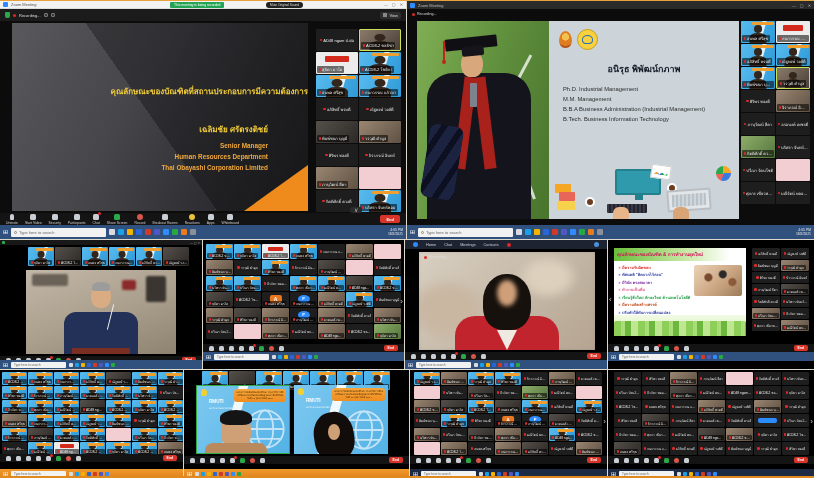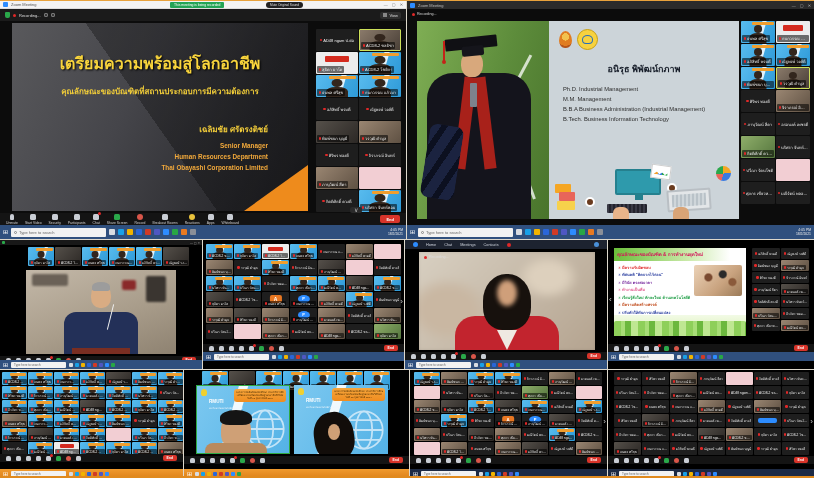--- a/index.html
+++ b/index.html
@@ -86,21 +86,21 @@
   .nm{font-size:3.2px;color:#eee;white-space:nowrap;overflow:hidden;text-overflow:ellipsis;max-width:30px;}
   .t-dark .tlabel{inset:0;background:none;justify-content:center;max-width:100%;}
   .scr{position:absolute;color:#c8c8c8;font-size:8px;line-height:1;z-index:5;}
   .collapse{position:absolute;color:#bbb;font-size:6px;line-height:1;background:#2a2a2a;padding:0 4px;border-radius:2px;}
 
   
   .stage{position:absolute;left:0;right:0;background:#0c0c0c;}
   .slide1{position:absolute;left:12px;top:2px;width:296px;height:188px;background:linear-gradient(115deg,#59595c 0%,#45454a 40%,#303034 70%,#202024 100%);overflow:hidden;}
   .slide1::before{content:"";position:absolute;inset:0;background:linear-gradient(55deg,transparent 48%,rgba(0,0,0,.30) 48%);}
   .s1title{position:absolute;top:28px;left:0;right:0;text-align:center;font-size:16px;font-weight:bold;color:#f8d43c;text-shadow:1px 1px 2px #000;}
-  .s1sub{position:absolute;top:62px;left:0;right:0;text-align:center;font-size:8px;color:#f3ce39;font-weight:bold;}
+  .s1sub{position:absolute;top:62px;left:0;right:0;text-align:right;font-size:8px;color:#f3ce39;font-weight:bold;}
   .s1name{position:absolute;right:40px;top:100px;color:#f5cf3a;font-size:8px;font-weight:bold;}
   .s1lines{position:absolute;right:40px;top:118px;text-align:right;color:#f2a93b;font-weight:bold;font-size:6.4px;line-height:1.7;}
   .tri{position:absolute;right:0;bottom:0;width:0;height:0;border-left:64px solid transparent;border-bottom:46px solid #ee8b1c;}
 
   
   .slide2{position:absolute;left:10px;top:12px;width:322px;height:198px;display:flex;overflow:hidden;}
   .s2photo{width:132px;position:relative;background:linear-gradient(105deg,#7fae54 0%,#5d8c3b 55%,#49742c 100%);overflow:hidden;}
   .stick{position:absolute;width:3px;height:70px;background:rgba(255,255,255,.75);}
   .stick.s1{left:96px;top:30px;transform:rotate(28deg);}
   .stick.s2{left:104px;top:110px;transform:rotate(-20deg);}
@@ -219,21 +219,20 @@
       <span class="rectext">Recording...</span>
       <i class="miniic"></i>
       <i class="miniic"></i>
       <span class="viewbtn">
         <i class="gridic"></i>
         <span>View</span>
       </span>
     </div>
     <div class="stage" style="top:20px;height:192px">
       <div class="slide1">
-        <div class="s1title">เตรียมความพร้อมสู่โลกอาชีพ</div>
         <div class="s1sub">คุณลักษณะของบัณฑิตที่สถานประกอบการมีความต้องการ</div>
         <div class="s1name">เฉลิมชัย  ศรัตรงติชย์</div>
         <div class="s1lines">
           <div>Senior Manager</div>
           <div>Human Resources Department</div>
           <div>Thai Obayashi Corporation Limited</div>
         </div>
         <i class="tri"></i>
       </div>
       <div class="ggrid bigl" style="left:316px;top:8px;grid-template-columns:repeat(2,42px);grid-auto-rows:22px">

